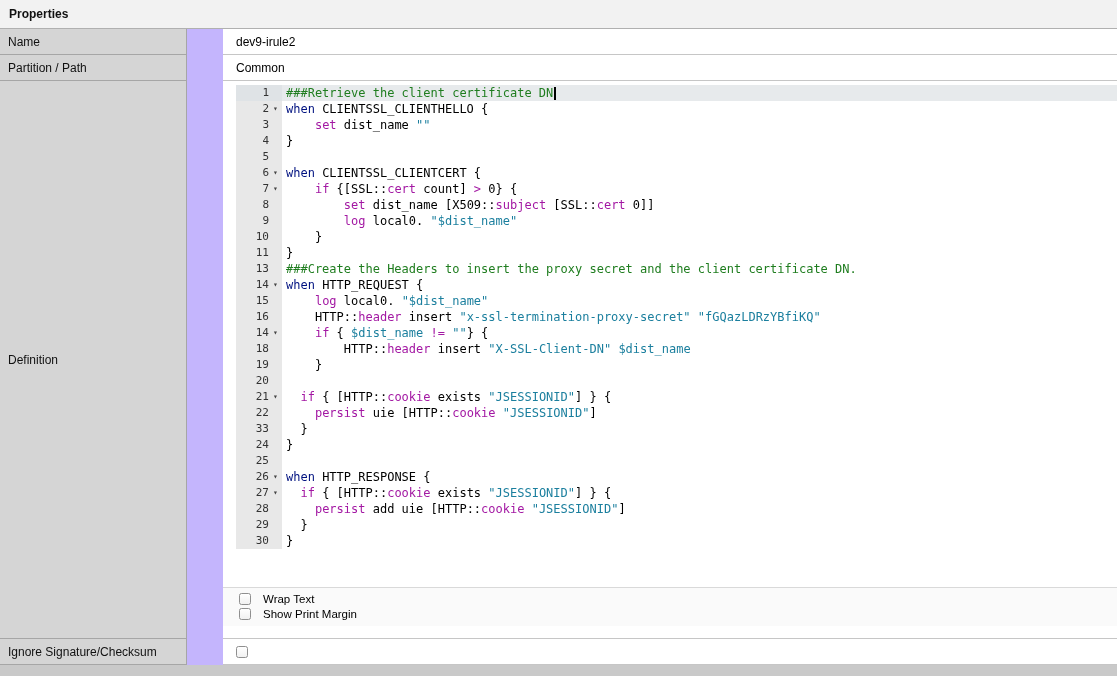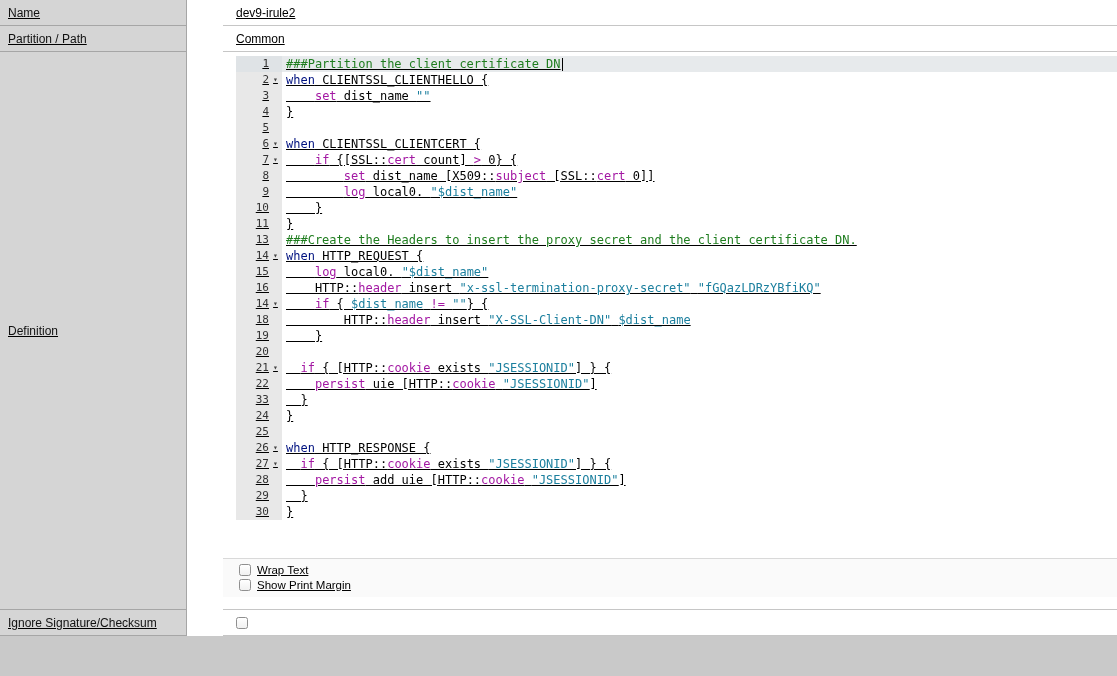--- a/index.html
+++ b/index.html
@@ -15,22 +15,21 @@
     background:#f2f2f2;
     border-bottom:1px solid #b0b0b0;
     display:flex; align-items:center;
     padding:0 9px;
     font-size:12px; font-weight:bold; color:#111;
   }
   .props-table {
     display:grid;
     grid-template-columns:187px 930px;
     grid-template-rows:26px 26px 558px 26px;
-    background:#ffffff;
-    text-decoration:underline;
+    background:#c4b5fd;
   }
   .lbl {
     background:#d5d5d5;
     border-right:1px solid #a6a6a6;
     border-bottom:1px solid #a6a6a6;
     display:flex; align-items:center;
     padding:0 8px;
     font-size:12px; color:#111;
   }
   .val {
@@ -81,56 +80,57 @@
   }
 
   
   .ed-options {
     border-top:1px solid #d9d9d9;
     background:#fafafa;
     padding:3px 0 5px 16px;
   }
   .opt-row {
     display:flex; align-items:center;
-    height:15px; gap:6px;
+    height:15px; gap:12px;
     font-size:11.5px; color:#000;
   }
   .cb {
     appearance:none; -webkit-appearance:none;
     width:12px; height:12px;
     border:1px solid #8f8f8f;
     border-radius:2.5px;
     background:linear-gradient(#ffffff,#f1f1f1);
     margin:0;
   }
 </style>
 </head>
 <body>
 
 <div class="page">
 
+  <div class="props-header">Properties</div>
 
   <div class="props-table">
 
     <div class="lbl">Name</div>
     <div class="val">dev9-irule2</div>
 
     <div class="lbl">Partition / Path</div>
     <div class="val">Common</div>
 
     <div class="lbl">Definition</div>
     <div class="val def-val">
       <div class="editor">
         <div id="ed-lines">
             <div class="ed-line active">
               <div class="gut">
                 <span class="num">1</span>
                 <span class="fold"></span>
               </div>
-              <div class="code"><span class="tk-cm">###Partition the client certificate DN</span><span class="cursor"></span></div>
+              <div class="code"><span class="tk-cm">###Retrieve the client certificate DN</span><span class="cursor"></span></div>
             </div>
             <div class="ed-line">
               <div class="gut">
                 <span class="num">2</span>
                 <span class="fold">▾</span>
               </div>
               <div class="code"><span class="tk-wh">when</span><span class="tk-pl"> CLIENTSSL_CLIENTHELLO {</span></div>
             </div>
             <div class="ed-line">
               <div class="gut">

